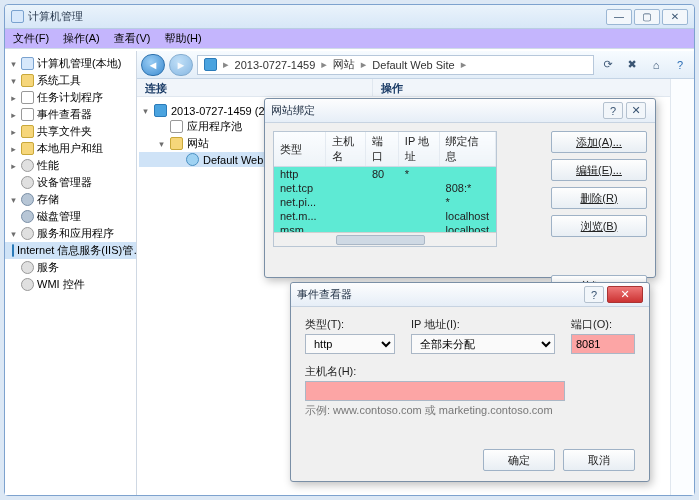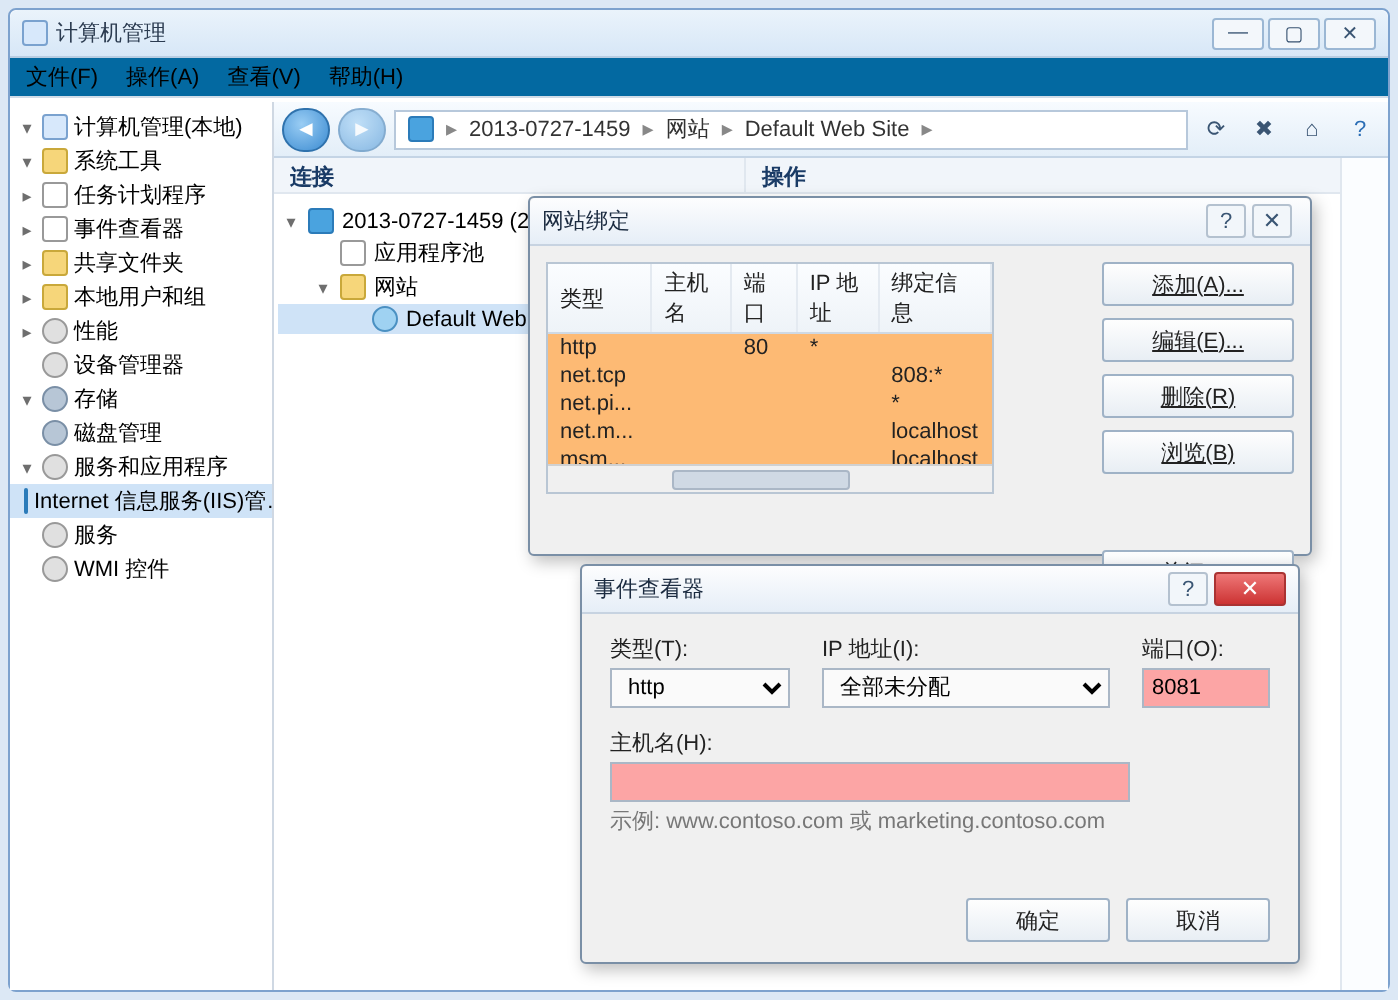--- a/index.html
+++ b/index.html
@@ -3,21 +3,21 @@
 <meta charset="utf-8">
 <style>
   * { box-sizing: border-box; font-family: "Microsoft YaHei", "Segoe UI", Tahoma, sans-serif; }
   body { margin: 0; width: 699px; height: 500px; background: #dce8f5; overflow: hidden; font-size: 11px; }
   .window { position: absolute; left: 4px; top: 4px; right: 4px; bottom: 4px; background: #fff; border: 1px solid #7da2ce; border-radius: 4px; }
   .titlebar { height: 24px; background: linear-gradient(#eaf3fb,#d7e7f7); border-bottom: 1px solid #b8cde2; display: flex; align-items: center; padding: 0 6px; border-radius: 4px 4px 0 0; }
   .titlebar .title { color: #2b3b50; }
   .spacer { flex: 1; }
   .winbtns { display: flex; gap: 2px; }
   .winbtn { width: 26px; height: 16px; border: 1px solid #9bb7d4; border-radius: 2px; background: #f3f7fb; display:flex; align-items:center; justify-content:center; color:#3a5573; font-size:10px; }
-  .menubar { height: 20px; display: flex; align-items: center; gap: 14px; padding: 0 8px; color: #000; background:#0369a1; border-bottom:1px solid #d0dce8; }
+  .menubar { height: 20px; display: flex; align-items: center; gap: 14px; padding: 0 8px; color: #000; background:#c4b5fd; border-bottom:1px solid #d0dce8; }
   .body { position:absolute; top:46px; left:0; right:0; bottom:0; display:flex; }
   .tree { width: 132px; border-right: 1px solid #cfd8e3; background: #fff; overflow:hidden; padding-top:4px; }
   .tree .node { display:flex; align-items:center; gap:3px; padding: 1px 0 1px 4px; white-space:nowrap; color:#000; }
   .tw { display:inline-block; width:9px; text-align:center; color:#6e6e6e; font-size:9px; }
   .ic { display:inline-block; width:13px; height:13px; border-radius:2px; }
   .ic.folder { background:#f6d67a; border:1px solid #c9a83a; }
   .ic.comp { background:#d7e8fb; border:1px solid #7aa2cf; }
   .ic.page { background:#fff; border:1px solid #999; }
   .ic.disk { background:#b7c6d6; border:1px solid #7a8fa6; border-radius:50%; }
   .ic.gear { background:#e0e0e0; border:1px solid #999; border-radius:50%; }
@@ -38,21 +38,21 @@
   .actions-pane { position:absolute; right:0; top:28px; width:24px; bottom:0; border-left:1px solid #e0e7ef; background:#fbfdff; }
 
   
   .dlg { position:absolute; background:#f0f0f0; border:1px solid #7a8fa6; border-radius:3px; box-shadow: 2px 3px 8px rgba(0,0,0,.25); }
   .dlg .dtitle { height:24px; background:linear-gradient(#fdfdfe,#e6eef7); border-bottom:1px solid #c7d3e1; display:flex; align-items:center; padding:0 6px; border-radius:3px 3px 0 0; color:#1b2b40; }
   .dlg .dtitle .spacer{flex:1}
   .dlg .xbtn { width:36px; height:17px; border:1px solid #a33; background:linear-gradient(#e77,#c33); color:#fff; display:flex; align-items:center; justify-content:center; border-radius:2px; font-size:11px; }
   .dlg .qbtn { width:20px; height:17px; border:1px solid #b4c1cf; background:#f2f6fa; display:flex; align-items:center; justify-content:center; border-radius:2px; margin-right:3px; color:#3a5573; }
 
   .bindings { left:264px; top:98px; width:392px; height:180px; }
-  .bindings .grid { position:absolute; left:8px; top:32px; width:224px; height:116px; border:1px solid #b9c6d4; background:#fdba74; overflow:hidden; }
+  .bindings .grid { position:absolute; left:8px; top:32px; width:224px; height:116px; border:1px solid #b9c6d4; background:#5eead4; overflow:hidden; }
   .grid table { border-collapse:collapse; width:100%; font-size:11px; }
   .grid th { background:linear-gradient(#fbfdff,#eef3f8); border-bottom:1px solid #cfd9e4; border-right:1px solid #e4eaf1; text-align:left; padding:2px 6px; font-weight:normal; color:#222; }
   .grid td { padding:1px 6px; border-right:1px solid transparent; color:#222; white-space:nowrap; }
   .grid .hscroll { position:absolute; left:0; right:0; bottom:0; height:14px; background:#f0f0f0; border-top:1px solid #d0d0d0; display:flex; align-items:center; }
   .grid .thumb { position:absolute; left:28%; width:40%; height:10px; top:2px; background:#cfd9e4; border:1px solid #aab7c6; border-radius:2px; }
   .btncol { position:absolute; right:8px; top:32px; width:96px; display:flex; flex-direction:column; gap:6px; }
   .btn { height:22px; border:1px solid #9fb2c6; background:linear-gradient(#fefefe,#e8eef4); border-radius:2px; display:flex; align-items:center; justify-content:center; color:#222; }
   .btncol .close { margin-top:32px; }
 
   .editdlg { left:290px; top:282px; width:360px; height:200px; }

